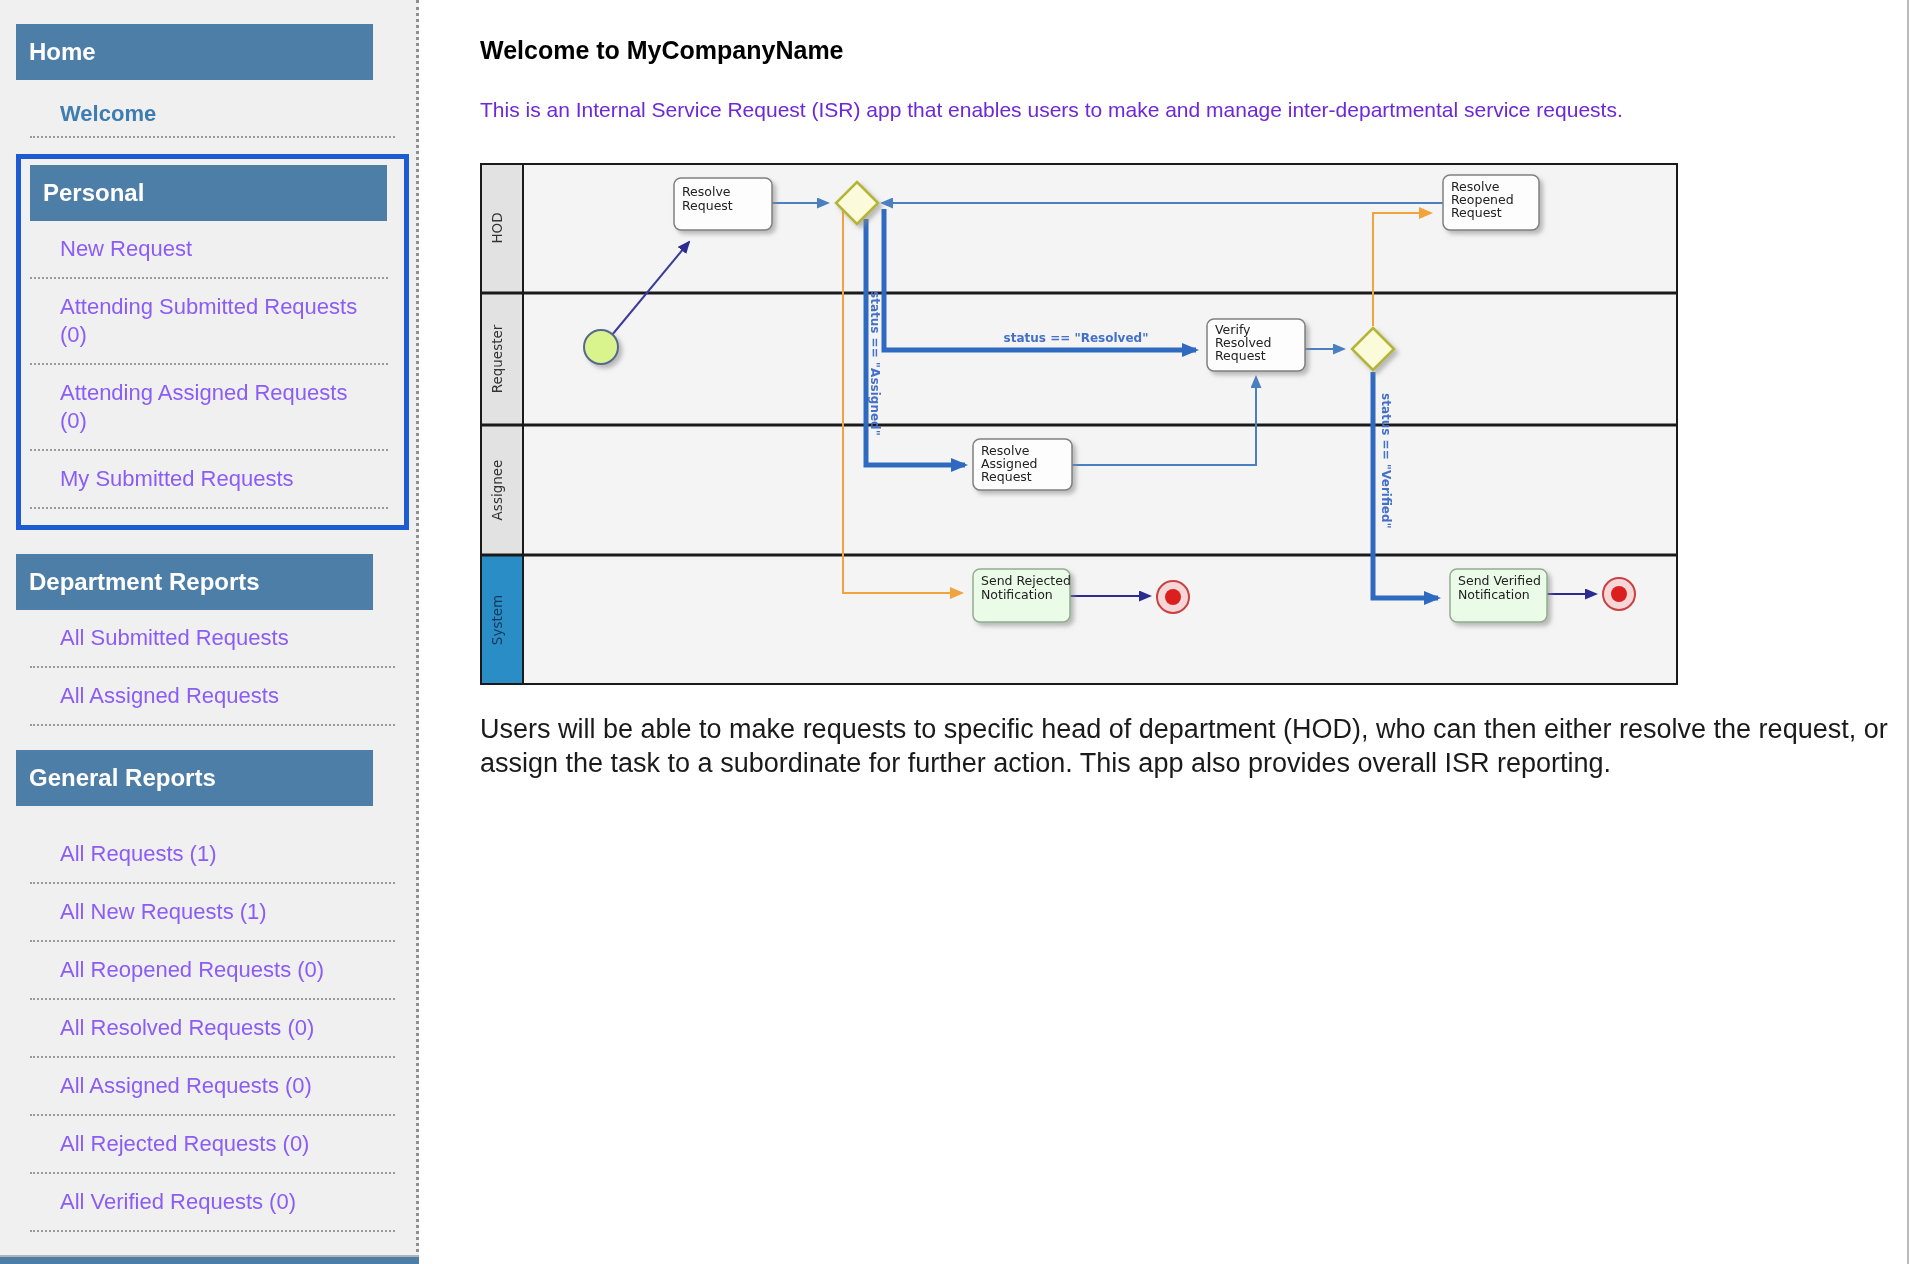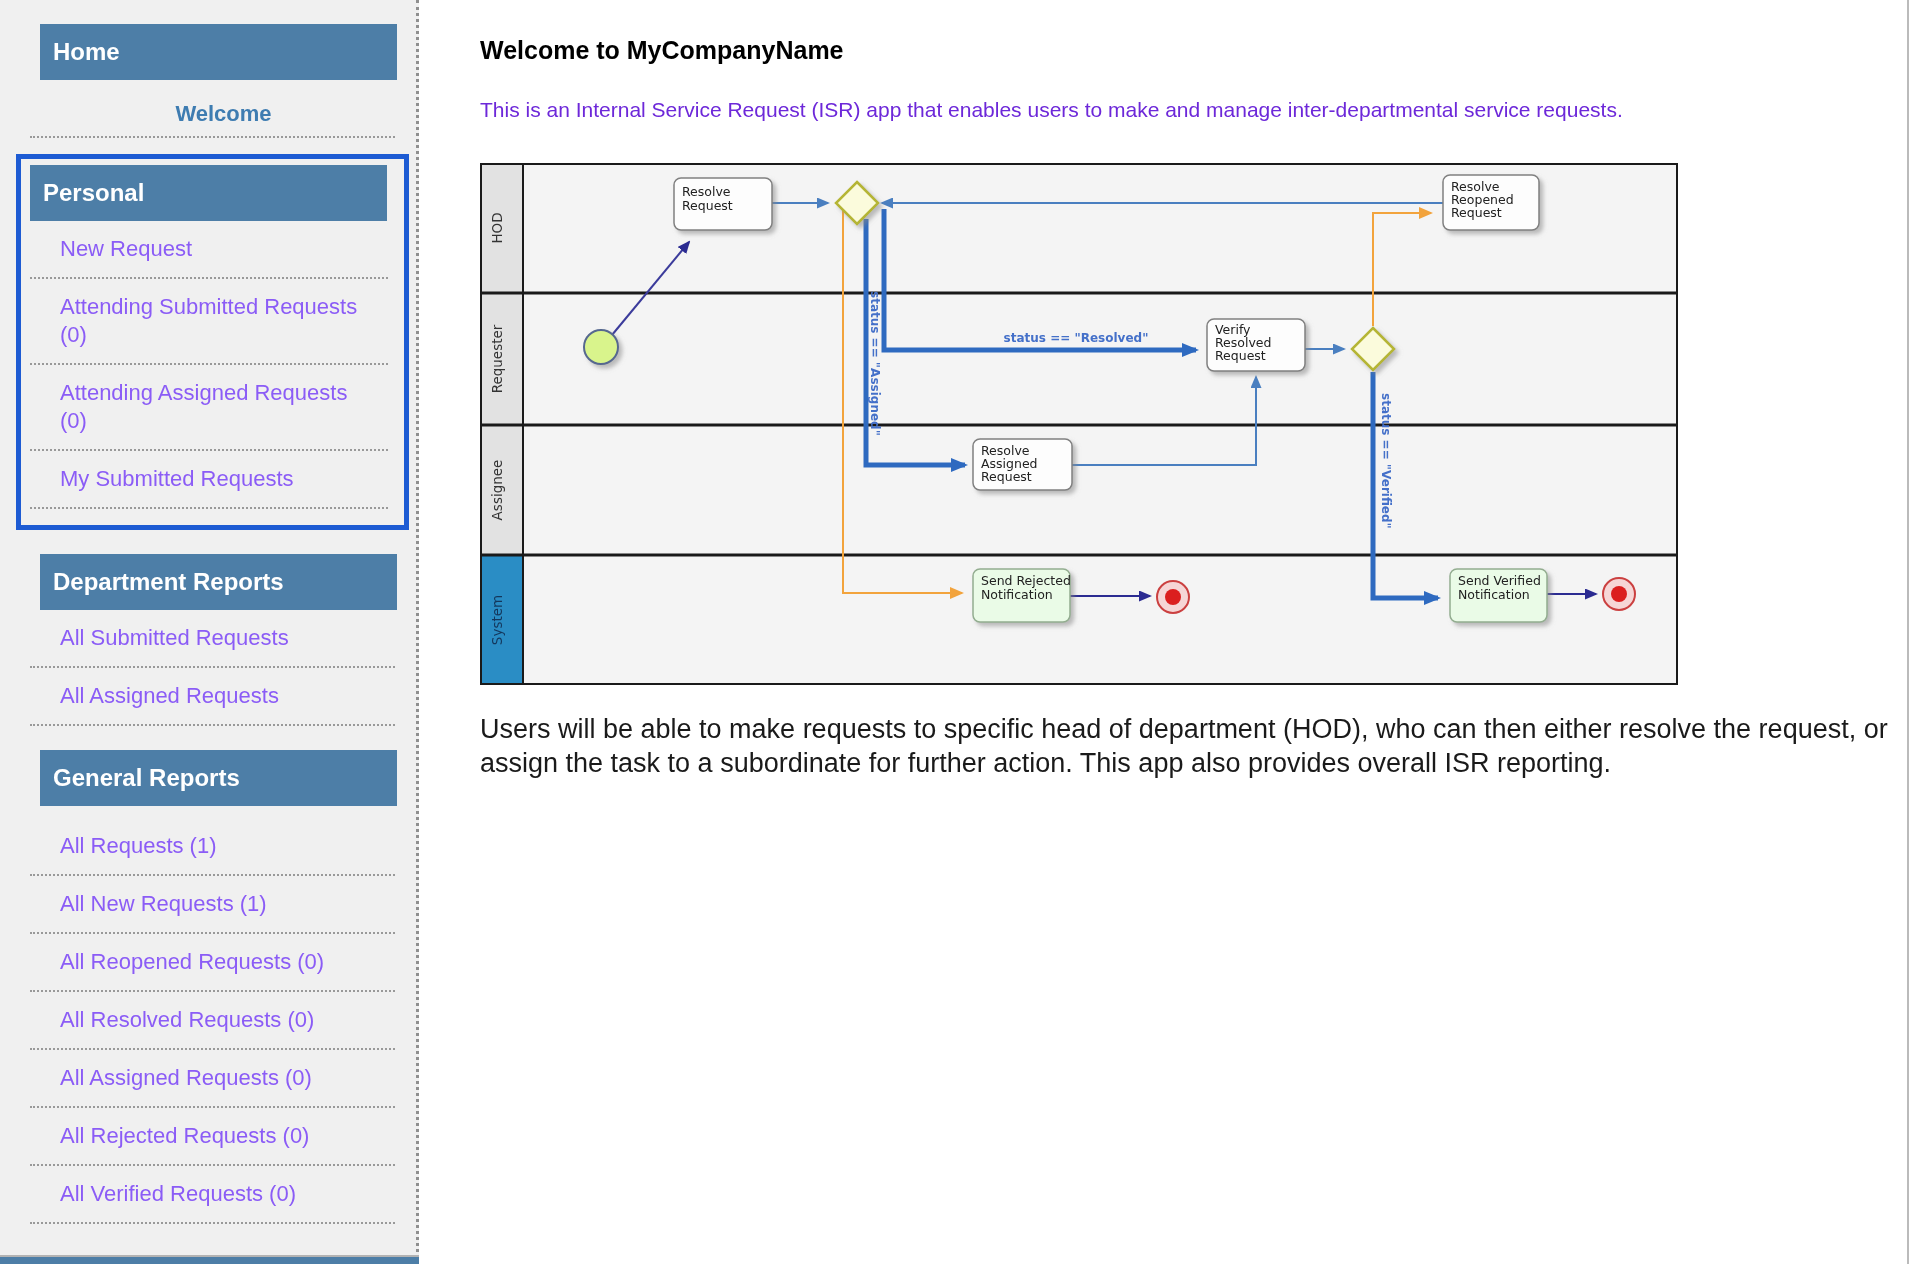--- a/index.html
+++ b/index.html
@@ -8,42 +8,42 @@
     width:1930px; height:1264px; position:relative; overflow:hidden;
     background:#ffffff; font-family:"Liberation Sans", sans-serif;
   }
 
   
   .sidebar {
     position:absolute; left:0; top:0; width:419px; height:1264px;
     background:#f0f0f0; border-right:3px dotted #8f8f8f;
   }
   .sec-header {
-    margin-left:40px; width:357px; height:56px; line-height:56px;
+    margin-left:16px; width:357px; height:56px; line-height:56px;
     background:#4d7ea7; color:#ffffff; font-size:24px; font-weight:bold;
     padding-left:13px; white-space:nowrap; overflow:hidden;
   }
   .sec-header.first { margin-top:24px; }
   .sec-gap { margin-top:24px; }
   .nav-item {
     margin:0 21px 0 30px; padding:14px 8px 14px 30px;
     border-bottom:2px dotted #999999;
     font-size:22px; line-height:28px; color:#8b5cf6;
     max-width:368px; cursor:pointer;
   }
   .nav-item.welcome {
-    font-weight:bold; color:#3e7cb1; padding-top:20px; padding-bottom:8px;text-align:center;
+    font-weight:bold; color:#3e7cb1; padding-top:20px; padding-bottom:8px;
   }
   .hl-box {
     border:5px solid #1d5bd3; margin:16px 7px 0 16px; padding:6px 0 16px 0;
     background:#f0f0f0;
   }
   .hl-box .sec-header { margin-left:9px; }
   .hl-box .nav-item { margin-left:9px; margin-right:16px; max-width:360px; }
-  .list-pad { padding-top:12px; }
+  .list-pad { padding-top:20px; }
   .bottom-bar {
     position:absolute; bottom:0; left:0; width:419px; height:9px;
     background:#4d7ea7; border-top:2px solid #b3b3b3;
   }
 
   
   .page-edge { position:absolute; left:1907px; top:0; width:2px; height:1264px; background:#bbbbbb; }
   .main-title {
     position:absolute; left:480px; top:36px; font-size:25px; font-weight:bold;
     color:#000000; white-space:nowrap;

